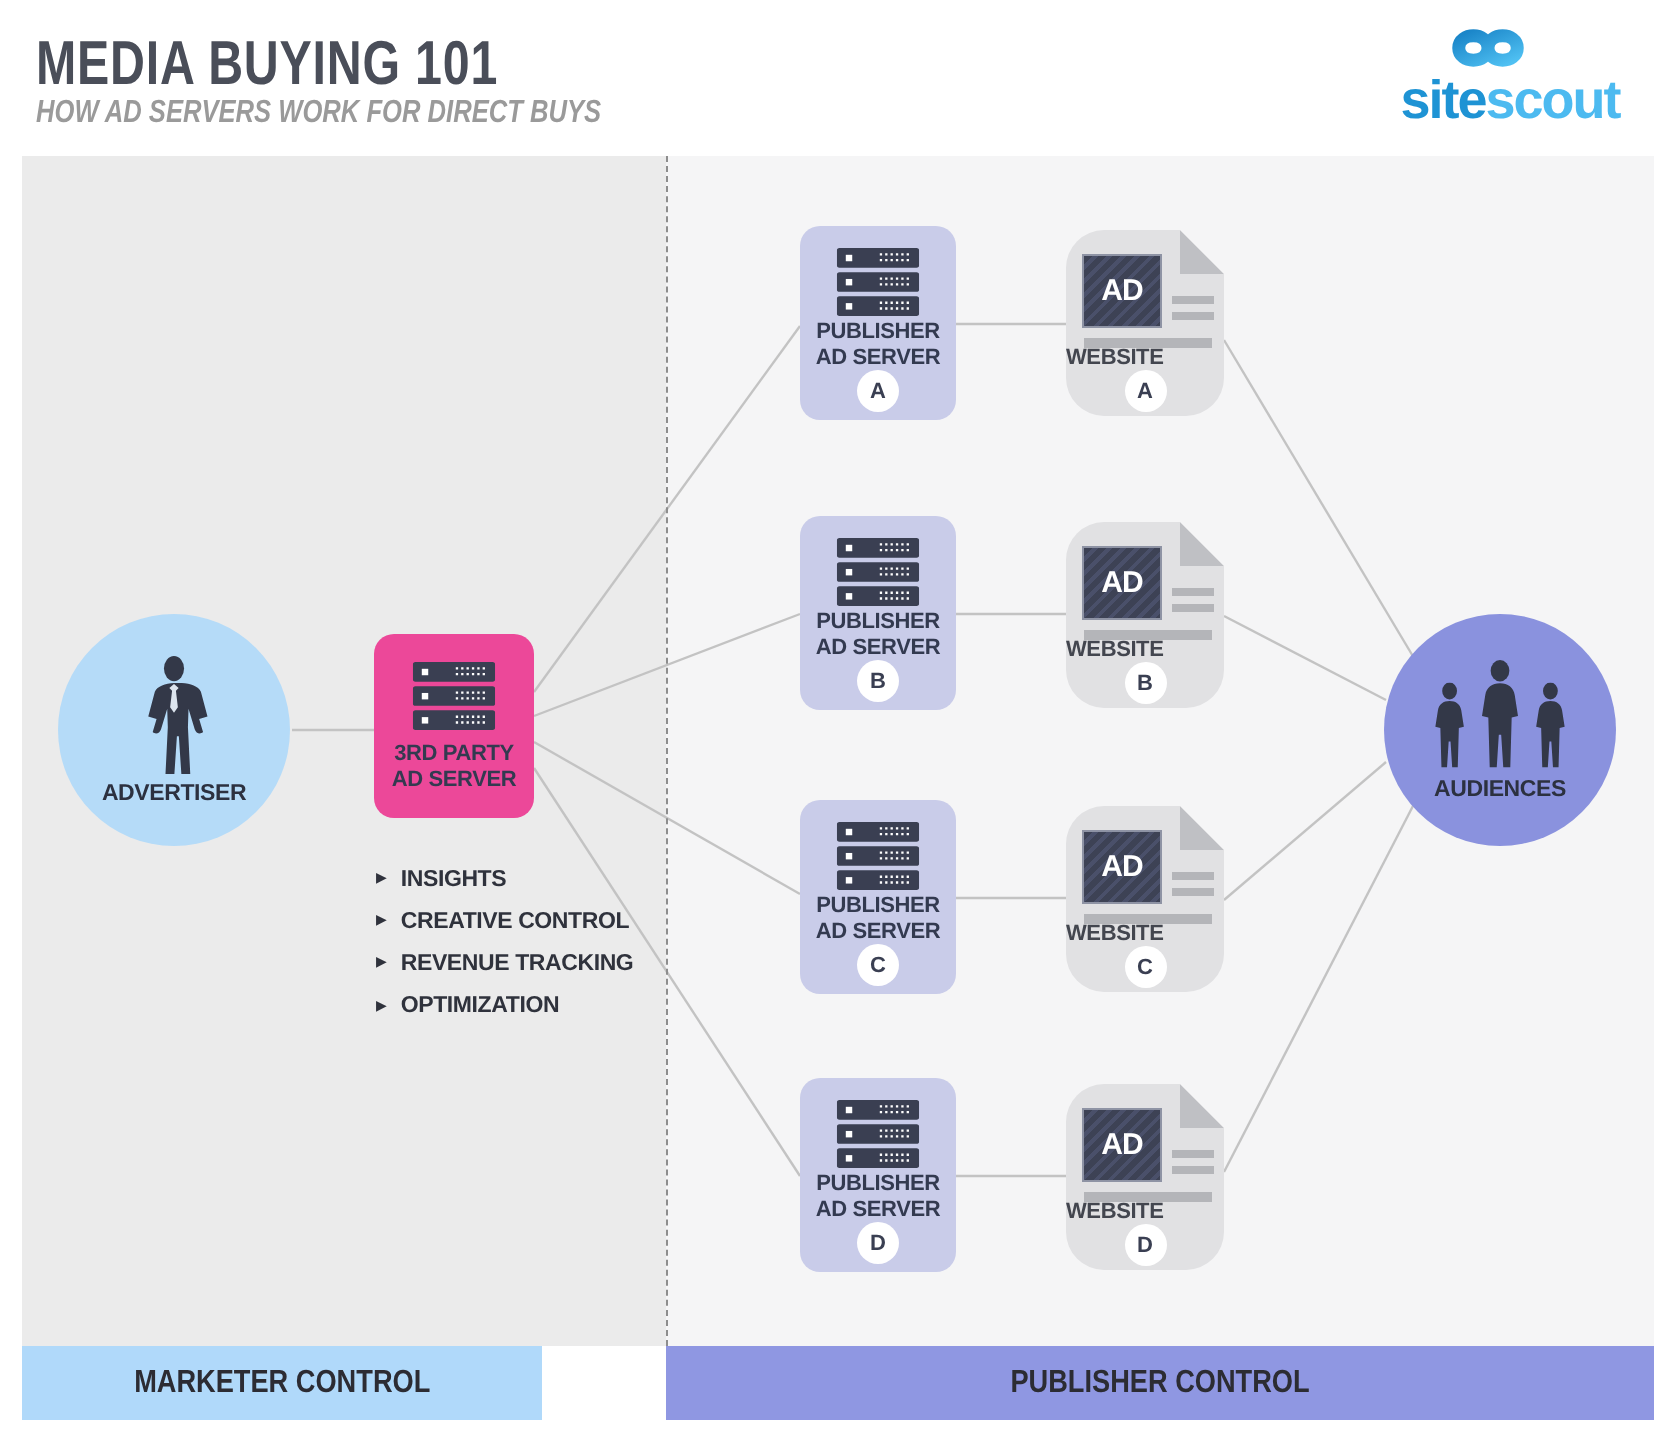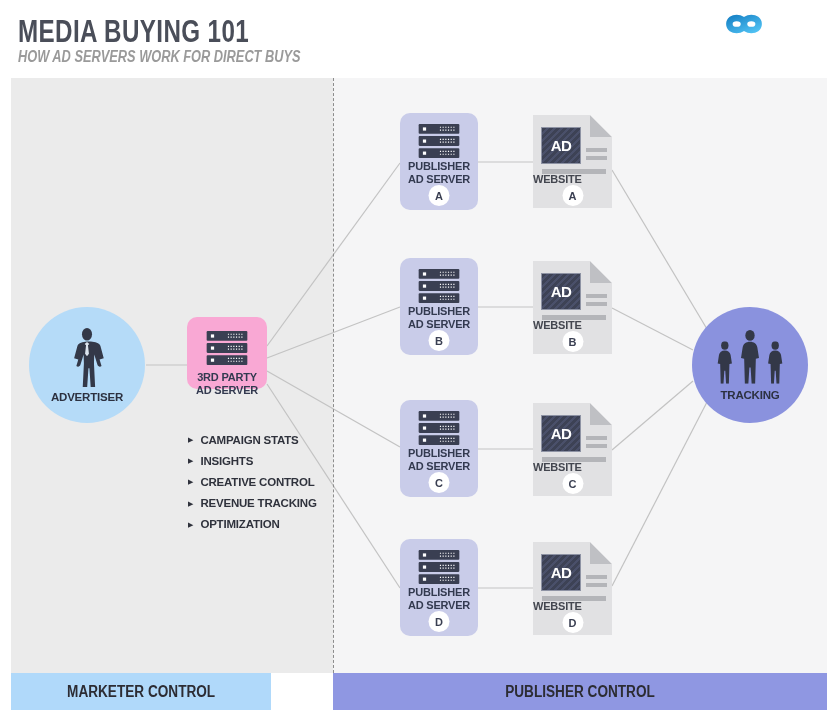--- a/index.html
+++ b/index.html
@@ -19,32 +19,32 @@
   .logo-site { color:#1e93d4; } .logo-scout { color:#4cbaf0; }
 
   
   .panel { position:absolute; top:78px; height:595px; }
   .panel-left  { left:11px;  width:322px; background:#ebebeb; }
   .panel-right { left:333px; width:494px; background:#f5f5f6; }
   .divider { position:absolute; left:333px; top:78px; height:595px; width:0;
     border-left:1px dashed #8d8d8d; z-index:3; }
 
   .lines { position:absolute; left:0; top:0; z-index:1; pointer-events:none; }
-  .node { z-index:2; }
+  .node { z-index:2;border-radius:19px; }
 
   
   .circle { position:absolute; width:116px; height:116px; border-radius:50%;
     display:flex; flex-direction:column; align-items:center; justify-content:center; z-index:2; }
   .advertiser { left:29px; top:307px; background:#b5dbf8; }
   .audiences  { left:692px; top:307px; background:#8a92de; }
   .circle-label { margin-top:3px; font-size:11.5px; font-weight:bold; color:#2c3140; letter-spacing:-.2px; }
 
   
-  .tp-card { position:absolute; left:187px; top:317px; width:80px; height:72px;
-    border-radius:10px; background:#f9a8d4; z-index:2; }
+  .tp-card { position:absolute; left:187px; top:317px; width:80px; height:92px;
+    border-radius:10px; background:#ec4899; z-index:2; }
   .pub-card { position:absolute; left:400px; width:78px; height:97px;
     border-radius:10px; background:#c9cce9; z-index:2; }
   .srv-icon { position:absolute; left:50%; transform:translateX(-50%); top:14px; width:44px; height:34px; }
   .pub-card .srv-icon { top:11px; width:44px; height:34px; }
   .card-label { position:absolute; left:0; width:100%; text-align:center;
     font-size:11px; font-weight:bold; color:#333a50; line-height:12.5px; letter-spacing:-.2px; }
   .tp-card .card-label { top:54px; }
   .pub-card .card-label { top:47px; }
   .badge { position:absolute; left:50%; transform:translateX(-50%); top:72px; width:21px; height:21px;
     border-radius:50%; background:#fff; display:flex; align-items:center; justify-content:center;
@@ -124,20 +124,21 @@
     <div class="logo">
       <svg class="logo-infinity" viewBox="0 0 48 24">
         <defs>
           <linearGradient id="lg-inf" x1="0" y1="0" x2="1" y2="1">
             <stop offset="0" stop-color="#1b86c9"></stop>
               <stop offset="1" stop-color="#4fc0f2"></stop>
           </linearGradient>
         </defs>
         <path d="M24 12C24 4.5 10.5 4.5 10.5 12 10.5 19.5 24 19.5 24 12 24 4.5 37.5 4.5 37.5 12 37.5 19.5 24 19.5 24 12Z" fill="none" stroke="url(#lg-inf)" stroke-width="6" stroke-linecap="round"></path>
       </svg>
+      <div class="logo-word"><span class="logo-site">site</span><span class="logo-scout">scout</span></div>
     </div>
   </div>
 
   <div class="panel panel-left"></div>
   <div class="panel panel-right"></div>
   <div class="divider"></div>
 
   <svg class="lines" width="838" height="725">
     <g stroke="#c3c3c3" stroke-width="1.2">
       <line x1="146" y1="365" x2="188" y2="365"></line>
@@ -169,24 +170,20 @@
       </svg>
     <div class="card-label">
       <div>3RD PARTY</div>
       <div>AD SERVER</div>
     </div>
   </div>
 
   <div class="features">
     <div class="feature">
         <span class="bullet">▶</span>
-        <span class="feature-text">CAMPAIGN STATS</span>
-      </div>
-    <div class="feature">
-        <span class="bullet">▶</span>
         <span class="feature-text">INSIGHTS</span>
       </div>
     <div class="feature">
         <span class="bullet">▶</span>
         <span class="feature-text">CREATIVE CONTROL</span>
       </div>
     <div class="feature">
         <span class="bullet">▶</span>
         <span class="feature-text">REVENUE TRACKING</span>
       </div>
@@ -279,21 +276,21 @@
     <div class="wb-bar wb-s2"></div>
     <div class="wb-bar wb-l"></div>
     <div class="web-label">WEBSITE</div>
     <div class="badge">D</div>
   </div>
 
   <div class="circle audiences node">
     <svg width="72" height="56" viewBox="0 0 64 50" fill="#333848">
         <use href="#sym-people"></use>
       </svg>
-    <div class="circle-label">TRACKING</div>
+    <div class="circle-label">AUDIENCES</div>
   </div>
 
   <div class="bar bar-marketer">
     <span class="bar-label">MARKETER CONTROL</span>
   </div>
   <div class="bar bar-publisher">
     <span class="bar-label">PUBLISHER CONTROL</span>
   </div>
 
 </div>

